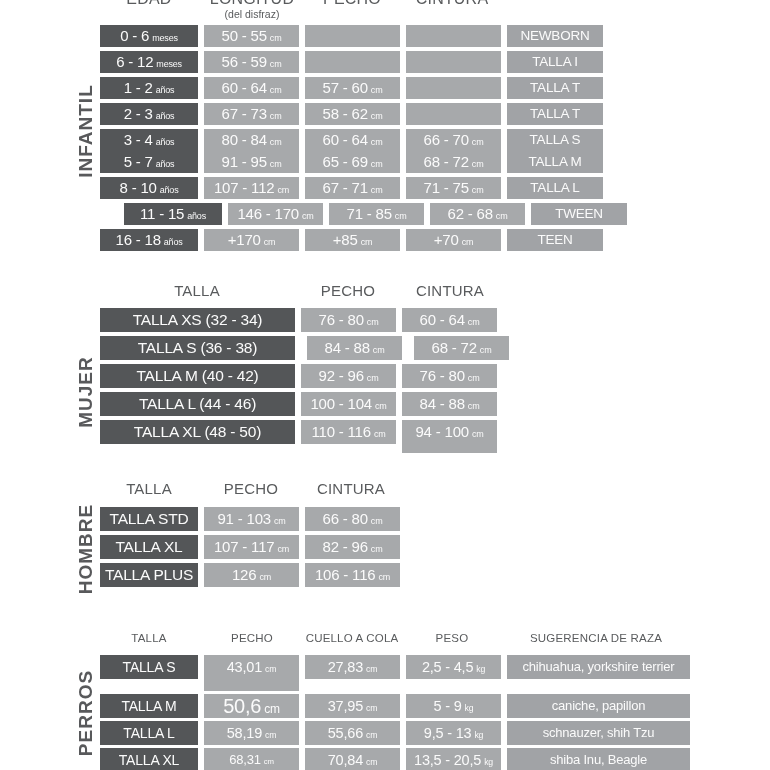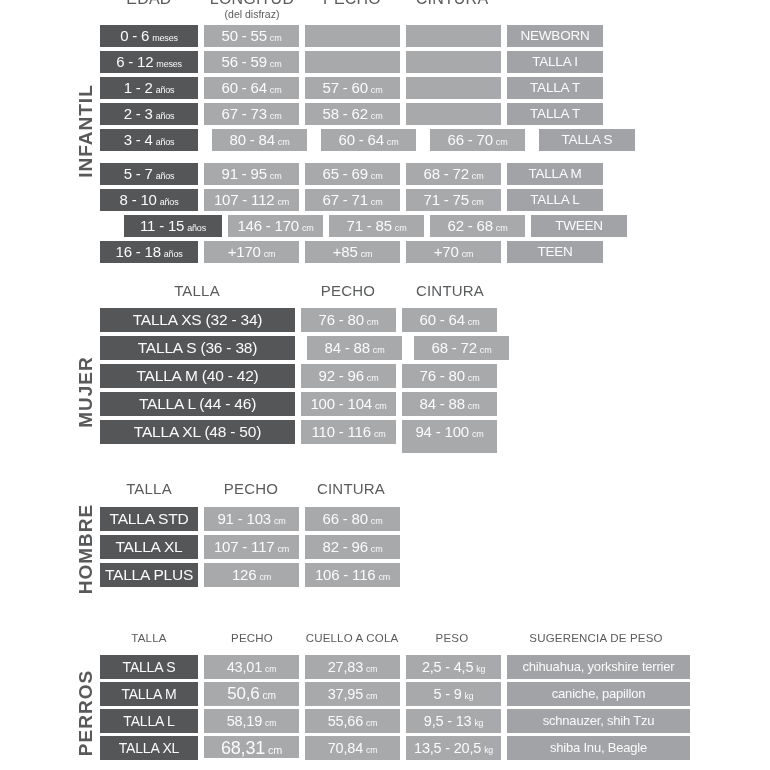--- a/index.html
+++ b/index.html
@@ -82,21 +82,21 @@
         <div class="cell val" style="height: 22px; line-height: 22px; font-size: 15px;"></div>
         <div class="cell tag" style="height: 22px; line-height: 22px; font-size: 13.5px;"><span>TALLA T</span></div>
       </div>
       <div class="trow" style="grid-template-columns: 98px 95px 95px 95px 96px; column-gap: 6px; margin-bottom: 4px;">
         <div class="cell dark" style="height: 22px; line-height: 22px; font-size: 15px;"><span>2 - 3</span><span class="u">años</span></div>
         <div class="cell val" style="height: 22px; line-height: 22px; font-size: 15px;"><span>67 - 73</span><span class="u">cm</span></div>
         <div class="cell val" style="height: 22px; line-height: 22px; font-size: 15px;"><span>58 - 62</span><span class="u">cm</span></div>
         <div class="cell val" style="height: 22px; line-height: 22px; font-size: 15px;"></div>
         <div class="cell tag" style="height: 22px; line-height: 22px; font-size: 13.5px;"><span>TALLA T</span></div>
       </div>
-      <div class="trow" style="grid-template-columns: 98px 95px 95px 95px 96px; column-gap: 14px; margin-bottom: 12px;">
+      <div class="trow" style="grid-template-columns: 98px 95px 95px 95px 96px; column-gap: 6px; margin-bottom: 0;">
         <div class="cell dark" style="height: 22px; line-height: 22px; font-size: 15px;"><span>3 - 4</span><span class="u">años</span></div>
         <div class="cell val" style="height: 22px; line-height: 22px; font-size: 15px;"><span>80 - 84</span><span class="u">cm</span></div>
         <div class="cell val" style="height: 22px; line-height: 22px; font-size: 15px;"><span>60 - 64</span><span class="u">cm</span></div>
         <div class="cell val" style="height: 22px; line-height: 22px; font-size: 15px;"><span>66 - 70</span><span class="u">cm</span></div>
         <div class="cell tag" style="height: 22px; line-height: 22px; font-size: 13.5px;"><span>TALLA S</span></div>
       </div>
       <div class="trow" style="grid-template-columns: 98px 95px 95px 95px 96px; column-gap: 6px; margin-bottom: 4px;">
         <div class="cell dark" style="height: 22px; line-height: 22px; font-size: 15px;"><span>5 - 7</span><span class="u">años</span></div>
         <div class="cell val" style="height: 22px; line-height: 22px; font-size: 15px;"><span>91 - 95</span><span class="u">cm</span></div>
         <div class="cell val" style="height: 22px; line-height: 22px; font-size: 15px;"><span>65 - 69</span><span class="u">cm</span></div>
@@ -204,47 +204,47 @@
       <div class="hdr" style="left: 252px; font-size: 11.5px;">
         <div>PECHO</div>
       </div>
       <div class="hdr" style="left: 352px; font-size: 11.5px;">
         <div>CUELLO A COLA</div>
       </div>
       <div class="hdr" style="left: 452px; font-size: 11.5px;">
         <div>PESO</div>
       </div>
       <div class="hdr" style="left: 596px; font-size: 11.5px;">
-        <div>SUGERENCIA DE PESO</div>
+        <div>SUGERENCIA DE RAZA</div>
       </div>
     </div>
   <div class="rowswrap" style="left: 100px; top: 655px;">
       <div class="trow" style="grid-template-columns: 98px 95px 95px 95px 183px; column-gap: 6px; margin-bottom: 3px;">
         <div class="cell dark" style="height: 24px; line-height: 24px; font-size: 14px;"><span>TALLA S</span></div>
-        <div class="cell val" style="height: 24px; line-height: 24px; font-size: 14.5px;"><span>43,01</span><span class="u">cm</span></div>
+        <div class="cell val" style="height: 36px; line-height: 24px; font-size: 14.5px;"><span>43,01</span><span class="u">cm</span></div>
         <div class="cell val" style="height: 24px; line-height: 24px; font-size: 14.5px;"><span>27,83</span><span class="u">cm</span></div>
         <div class="cell val" style="height: 24px; line-height: 24px; font-size: 14.5px;"><span>2,5 - 4,5</span><span class="u">kg</span></div>
         <div class="cell tag" style="height: 24px; line-height: 24px; font-size: 13px;"><span>chihuahua, yorkshire terrier</span></div>
       </div>
       <div class="trow" style="grid-template-columns: 98px 95px 95px 95px 183px; column-gap: 6px; margin-bottom: 3px;">
         <div class="cell dark" style="height: 24px; line-height: 24px; font-size: 14px;"><span>TALLA M</span></div>
-        <div class="cell val" style="height: 24px; line-height: 24px; font-size: 17px;"><span>50,6</span><span class="u">cm</span></div>
+        <div class="cell val" style="height: 24px; line-height: 24px; font-size: 20px;"><span>50,6</span><span class="u">cm</span></div>
         <div class="cell val" style="height: 24px; line-height: 24px; font-size: 14.5px;"><span>37,95</span><span class="u">cm</span></div>
         <div class="cell val" style="height: 24px; line-height: 24px; font-size: 14.5px;"><span>5 - 9</span><span class="u">kg</span></div>
         <div class="cell tag" style="height: 24px; line-height: 24px; font-size: 13px;"><span>caniche, papillon</span></div>
       </div>
       <div class="trow" style="grid-template-columns: 98px 95px 95px 95px 183px; column-gap: 6px; margin-bottom: 3px;">
         <div class="cell dark" style="height: 24px; line-height: 24px; font-size: 14px;"><span>TALLA L</span></div>
         <div class="cell val" style="height: 24px; line-height: 24px; font-size: 14.5px;"><span>58,19</span><span class="u">cm</span></div>
         <div class="cell val" style="height: 24px; line-height: 24px; font-size: 14.5px; text-align: center;"><span>55,66</span><span class="u">cm</span></div>
         <div class="cell val" style="height: 24px; line-height: 24px; font-size: 14.5px;"><span>9,5 - 13</span><span class="u">kg</span></div>
         <div class="cell tag" style="height: 24px; line-height: 24px; font-size: 13px;"><span>schnauzer, shih Tzu</span></div>
       </div>
       <div class="trow" style="grid-template-columns: 98px 95px 95px 95px 183px; column-gap: 6px; margin-bottom: 3px;">
         <div class="cell dark" style="height: 24px; line-height: 24px; font-size: 14px;"><span>TALLA XL</span></div>
-        <div class="cell val" style="height: 22px; line-height: 24px; font-size: 18px;"><span>68,31</span><span class="u">cm</span></div>
+        <div class="cell val" style="height: 22px; line-height: 24px; font-size: 13px;"><span>68,31</span><span class="u">cm</span></div>
         <div class="cell val" style="height: 24px; line-height: 24px; font-size: 14.5px;"><span>70,84</span><span class="u">cm</span></div>
         <div class="cell val" style="height: 24px; line-height: 24px; font-size: 14.5px;"><span>13,5 - 20,5</span><span class="u">kg</span></div>
         <div class="cell tag" style="height: 24px; line-height: 24px; font-size: 13px;"><span>shiba Inu, Beagle</span></div>
       </div>
     </div>
 
 </div>
 
 </body></html>

